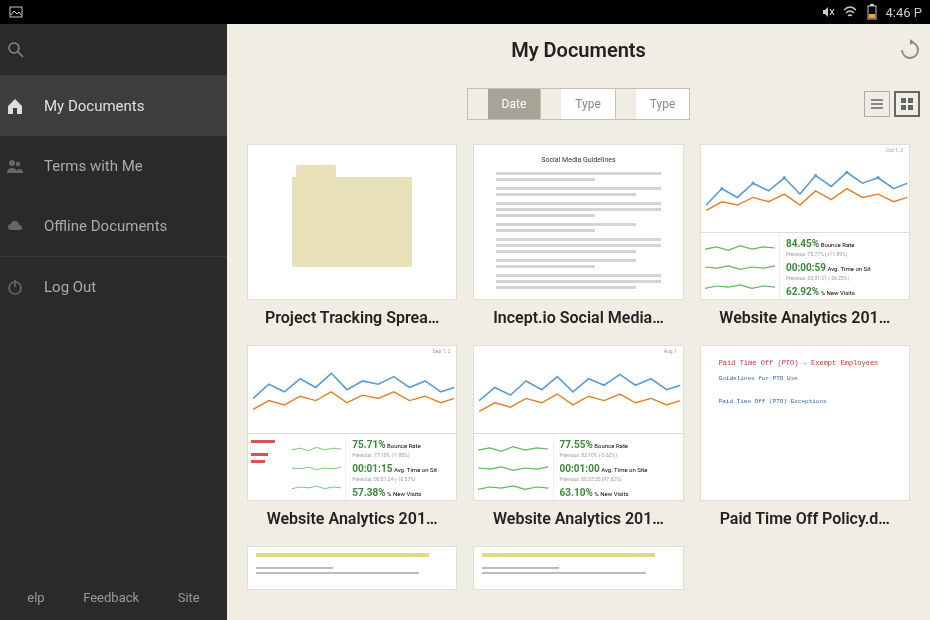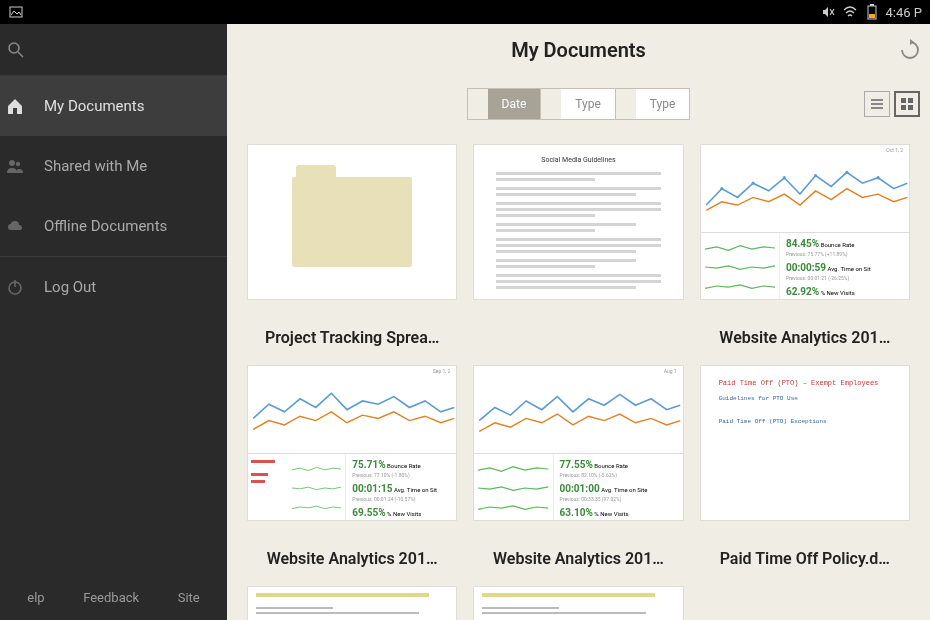--- a/index.html
+++ b/index.html
@@ -35,21 +35,21 @@
     .sort-toggle { display: flex; border: 1px solid #c5c0b2; }
     .sort-btn { padding: 8px 14px; font-size: 12px; color: #888; background: #fff; cursor: pointer; border-right: 1px solid #c5c0b2; margin-left: 20px; }
     .sort-btn:last-child { border-right: none; }
     .sort-btn.active { background: #a8a397; color: #fff; }
     
     .view-toggle { position: absolute; right: 10px; display: flex; gap: 4px; }
     .view-btn { width: 26px; height: 26px; border: 1px solid #aaa; display: flex; align-items: center; justify-content: center; cursor: pointer; background: #f0ede4; }
     .view-btn.active { border: 2px solid #666; }
     
     .documents-grid { flex: 1; overflow-y: auto; padding: 0 20px; display: grid; grid-template-columns: repeat(3, 1fr); gap: 18px 16px; align-content: start; }
-    .doc-card { display: flex; flex-direction: column; cursor: pointer; gap: 20px; }
+    .doc-card { display: flex; flex-direction: column; cursor: pointer; }
     .doc-thumb { height: 156px; background: #fff; border: 1px solid #e0ddd3; display: flex; align-items: center; justify-content: center; overflow: hidden; position: relative; }
     .doc-title { margin-top: 8px; font-size: 16px; font-weight: 600; color: #222; white-space: nowrap; overflow: hidden; text-overflow: ellipsis; text-align: center; }
     
     .folder-shape { width: 120px; height: 90px; background: #e8e0b8; position: relative; border-radius: 2px; }
     .folder-shape::before { content: ""; position: absolute; top: -12px; left: 4px; width: 40px; height: 16px; background: #e8e0b8; border-radius: 3px 3px 0 0; }
     
     .text-preview { width: 100%; height: 100%; padding: 10px 22px; font-size: 5px; line-height: 1.6; color: #777; }
     .text-preview .tp-title { text-align: center; font-size: 7px; color: #333; margin-bottom: 6px; }
     .text-preview .tp-line { height: 3px; background: #aaa; margin-bottom: 3px; opacity: 0.5; }
     .text-preview .tp-line.short { width: 60%; }
@@ -134,21 +134,21 @@
       </div>
       <div class="sidebar-item">
         <span class="sidebar-item-icon">
           <svg width="18" height="18" viewBox="0 0 18 18">
               <circle cx="6" cy="6" r="3" fill="#666"></circle>
               <circle cx="12" cy="7" r="2.2" fill="#666"></circle>
               <path d="M1 16 Q1 11 6 11 Q11 11 11 16 Z" fill="#666"></path>
               <path d="M10 16 Q10 12 13 12 Q17 12 17 16 Z" fill="#666"></path>
             </svg>
         </span>
-        <span class="sidebar-item-label">Shared with Me</span>
+        <span class="sidebar-item-label">Terms with Me</span>
       </div>
       <div class="sidebar-item">
         <span class="sidebar-item-icon">
           <svg width="18" height="18" viewBox="0 0 18 18">
               <path d="M5 13 Q2 13 2 10 Q2 7 5 7 Q5 4 9 4 Q13 4 13 8 Q16 8 16 11 Q16 13 13 13 Z" fill="#666"></path>
             </svg>
         </span>
         <span class="sidebar-item-label">Offline Documents</span>
       </div>
       <div class="sidebar-divider"></div>
@@ -244,20 +244,21 @@
                 <div class="tp-line med"></div>
                 <div class="tp-line short"></div>
               </div>
             <div class="tp-para">
                 <div class="tp-line"></div>
                 <div class="tp-line"></div>
                 <div class="tp-line med"></div>
               </div>
           </div>
         </div>
+        <div class="doc-title">Incept.io Social Media…</div>
       </div>
 
       <div class="doc-card">
         <div class="doc-thumb">
           <div class="analytics-preview">
             <div class="analytics-top">
               <div class="date-label">Oct 1, 2</div>
               <svg class="chart-svg" viewBox="0 0 200 80" preserveAspectRatio="none">
                 <polyline points="5,55 20,40 35,48 50,35 65,42 80,30 95,45 110,28 125,38 140,25 155,35 170,30 185,40 198,35" fill="none" stroke="#5b9bd5" stroke-width="1.5"></polyline>
                 <polyline points="5,60 20,52 35,55 50,48 65,52 80,45 95,55 110,42 125,50 140,40 155,48 170,45 185,52 198,48" fill="none" stroke="#e67e22" stroke-width="1.3"></polyline>
@@ -318,21 +319,21 @@
                 <svg width="100%" height="12" viewBox="0 0 60 10">
                     <polyline points="0,5 10,6 20,4 30,7 40,5 50,6 60,4" fill="none" stroke="#5cb85c" stroke-width="1"></polyline>
                   </svg>
                 <svg width="100%" height="12" viewBox="0 0 60 10">
                     <polyline points="0,7 10,5 20,6 30,4 40,7 50,5 60,6" fill="none" stroke="#5cb85c" stroke-width="1"></polyline>
                   </svg>
               </div>
               <div class="analytics-stats">
                 <div class="stat-row"><span class="stat-green">75.71%</span> <span>Bounce Rate</span><div class="stat-sub">Previous: 77.10% (-1.80%)</div></div>
                 <div class="stat-row"><span class="stat-green">00:01:15</span> <span>Avg. Time on Sit</span><div class="stat-sub">Previous: 00:01:24 (-10.57%)</div></div>
-                <div class="stat-row"><span class="stat-green">69.55%</span> <span>% New Visits</span><div class="stat-sub">Previous: 63.9% (-10.49%)</div></div>
+                <div class="stat-row"><span class="stat-green">57.38%</span> <span>% New Visits</span><div class="stat-sub">Previous: 63.9% (-10.49%)</div></div>
               </div>
             </div>
           </div>
         </div>
         <div class="doc-title">Website Analytics 201…</div>
       </div>
 
       <div class="doc-card">
         <div class="doc-thumb">
           <div class="analytics-preview">

